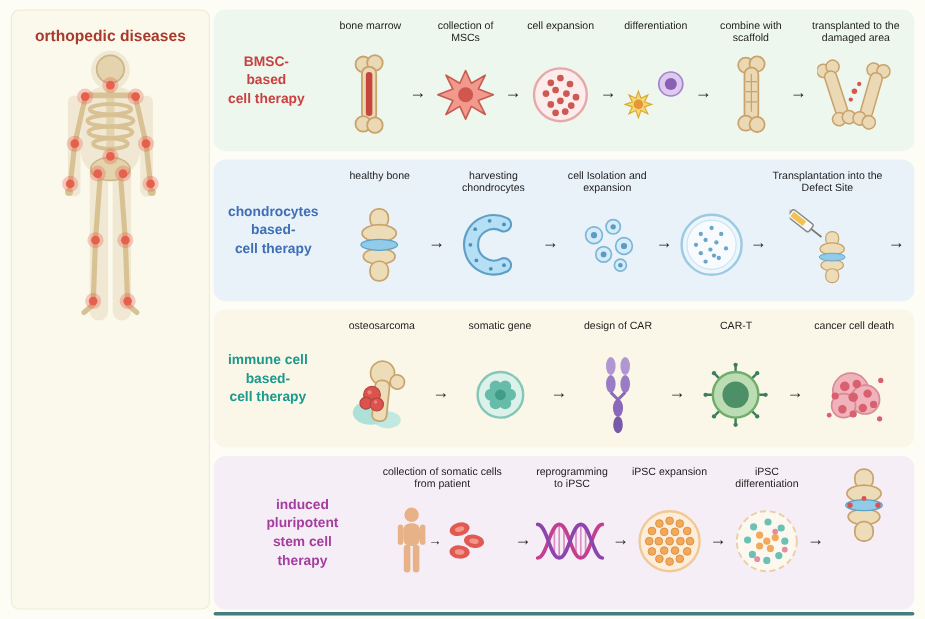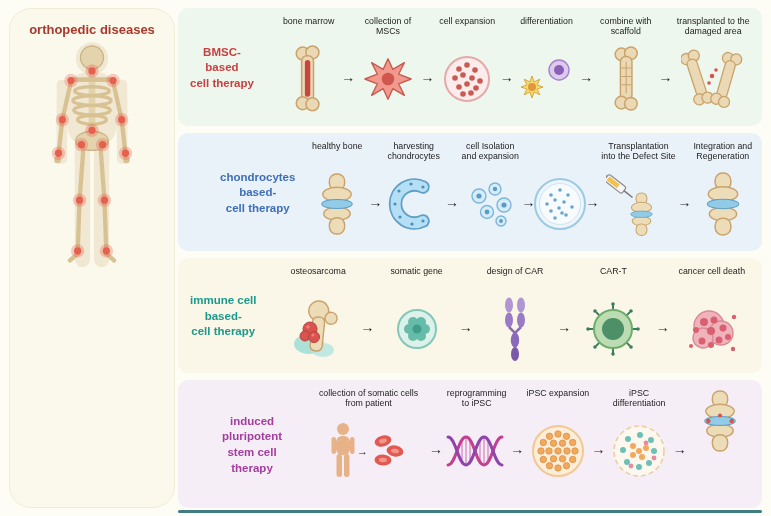--- a/index.html
+++ b/index.html
@@ -1,36 +1,36 @@
 <!DOCTYPE html>
 <html><head>
 <meta charset="utf-8">
 <style>
   html,body{margin:0;padding:0;}
   .canvas{position:relative;width:771px;height:516px;background:#fdfdf6;overflow:hidden;
           font-family:"Liberation Sans",sans-serif;}
   
   .left-panel{position:absolute;left:9px;top:8px;width:166px;height:500px;background:#fbf9ec;
-              border:1px solid #f1ecd6;border-radius:22px;box-sizing:border-box;}
+              border:1px solid #f1ecd6;border-radius:7px;box-sizing:border-box;}
   .panel-title{text-align:center;font-weight:bold;font-size:13px;color:#a8392c;padding-top:13px;}
   .skeleton-wrap{display:flex;justify-content:center;margin-top:2px;}
   .bullet-list{margin:14px 6px 0 24px;padding:0;color:#b05a2a;font-size:10.5px;line-height:1.25;}
   .bullet-list li{margin-bottom:10px;}
   
   .rows{position:absolute;left:178px;top:8px;width:584px;height:503px;}
   .therapy-row{position:absolute;left:0;width:584px;border-radius:10px;display:flex;
                padding:6px 8px 4px 12px;box-sizing:border-box;}
   .row-bmsc{top:0;height:118px;background:#eef7ee;}
   .row-chondrocyte{top:125px;height:118px;background:#e9f1f9;}
   .row-immune{top:250px;height:115px;background:#fbf7e8;}
   .row-ipsc{top:372px;height:128px;background:#f6eef6;}
   .row-label{flex:0 0 86px;display:flex;align-items:center;font-size:11.5px;font-weight:600;
              line-height:1.35;white-space:pre-line;text-align:center;}
   .row-bmsc .row-label{color:#c94040;}
-  .row-chondrocyte .row-label{color:#3e6fb6;margin-left:30px;}
+  .row-chondrocyte .row-label{color:#3e6fb6;}
   .row-immune .row-label{color:#1b998b;}
   .row-ipsc .row-label{color:#a43d9e;margin-left:32px;}
   .steps{flex:1;display:flex;align-items:flex-start;min-width:0;}
   .step{flex:1 1 0;display:flex;flex-direction:column;align-items:center;min-width:0;}
   .step.w-sm{flex:0.8 1 0;}
   .step.w-lg{flex:1.25 1 0;}
   .step.w-xl{flex:1.8 1 0;}
   .step-label{height:30px;font-size:8.8px;line-height:1.18;text-align:center;color:#1c1c1c;
               padding:2px 1px 0 1px;box-sizing:border-box;}
   .step-icon{height:70px;display:flex;align-items:center;justify-content:center;}
@@ -321,28 +321,20 @@
                 <rect x="-7" y="-1" width="2.5" height="10" rx="1" fill="#8a8a8a"></rect>
                 <rect x="-5" y="2.2" width="6" height="3.6" rx="1" fill="#b5b5b5"></rect>
                 <rect x="0" y="0" width="22" height="8" rx="2" fill="#f7f7f7" stroke="#8a8a8a" stroke-width="1.2"></rect>
                 <rect x="2" y="1.6" width="13" height="4.8" fill="#f3c14e"></rect>
                 <line x1="22" y1="4" x2="33" y2="4" stroke="#777" stroke-width="1.5"></line>
               </g>
             </svg>
           </div>
         </div>
         <span class="arrow">→</span>
-        <div class="step">
-          <div class="step-label">Integration and Regeneration</div>
-          <div class="step-icon">
-            <svg width="46" height="64" viewBox="0 0 43 61">
-                <use href="#sym-knee" transform="translate(0,1)"></use>
-              </svg>
-          </div>
-        </div>
       </div>
     </div>
 
     <div class="therapy-row row-immune">
       <div class="row-label">immune cell
 based-
 cell therapy</div>
       <div class="steps">
         <div class="step">
           <div class="step-label">osteosarcoma</div>

